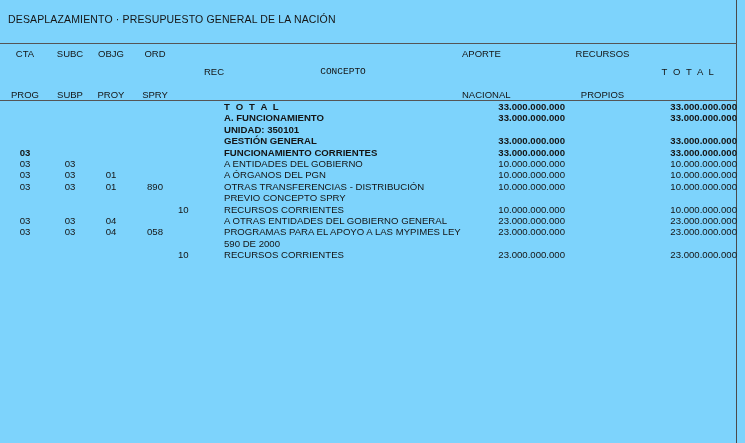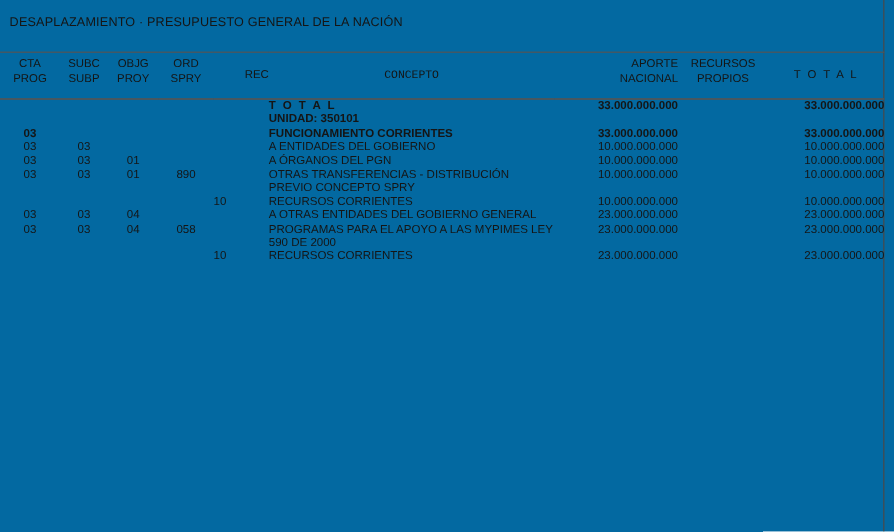--- a/index.html
+++ b/index.html
@@ -13,21 +13,21 @@
     font-family: "Liberation Sans", sans-serif;
     color: #1b1b1b;
     overflow: hidden;
     position: relative;
   }
 
   #page {
     position: relative;
     width: 745px;
     height: 443px;
-    background: #0369a1;
+    background: #7dd3fc;
   }
 
   
   #right-rule {
     position: absolute;
     left: 736px;
     top: 0;
     width: 1px;
     height: 443px;
     background: #4a4a4a;
@@ -64,37 +64,37 @@
   }
 
   #ledger thead tr.head-row th {
     height: 34px;
     border-top: 1.3px solid #555;
     border-bottom: 1.3px solid #555;
     padding-top: 4px;
   }
 
   .hl { display: block; }
-  .hl2 { display: block; }
+  .hl2 { display: block; margin-top: 29px; }
 
   
   col.c-cta   { width: 50px; }
   col.c-subc  { width: 40px; }
   col.c-objg  { width: 42px; }
   col.c-ord   { width: 46px; }
   col.c-rec   { width: 46px; }
   col.c-con   { width: 238px; }
   col.c-ap    { width: 103px; }
   col.c-rp    { width: 75px; }
   col.c-tot   { width: 97px; }
 
   th.h-cta, th.h-subc, th.h-objg, th.h-ord { text-align: center; }
   th.h-rec  { text-align: right;  padding-left: 16px; vertical-align: middle !important; padding-top: 0 !important;}
   th.h-con  { text-align: center; vertical-align: middle !important; padding-top: 0 !important; font-family: Liberation Mono, monospace;}
-  th.h-ap   { text-align: right; }
+  th.h-ap   { text-align: left; }
   th.h-rp   { text-align: center; }
   th.h-tot  { text-align: center; vertical-align: middle !important; padding-top: 0 !important; letter-spacing: 1.6px;}
 
   #ledger tbody td {
     font-size: 9.6px;
     padding: 0;
     vertical-align: top;
     line-height: 11.4px;
     color: #151515;
   }
@@ -172,30 +172,52 @@
           <td class="cell-code"></td>
           <td class="cell-code"></td>
           <td class="cell-code"></td>
           <td class="cell-code"></td>
           <td class="cell-rec"></td>
           <td class="cell-con"><span class="spaced-total">T O T A L</span></td>
           <td class="cell-num">33.000.000.000</td>
           <td class="cell-rp"></td>
           <td class="cell-tot">33.000.000.000</td>
         </tr>
+        <tr class="r-normal r-bold">
+          <td class="cell-code"></td>
+          <td class="cell-code"></td>
+          <td class="cell-code"></td>
+          <td class="cell-code"></td>
+          <td class="cell-rec"></td>
+          <td class="cell-con">A. FUNCIONAMIENTO</td>
+          <td class="cell-num">33.000.000.000</td>
+          <td class="cell-rp"></td>
+          <td class="cell-tot">33.000.000.000</td>
+        </tr>
         <tr class="r-gap r-bold">
           <td class="cell-code"></td>
           <td class="cell-code"></td>
           <td class="cell-code"></td>
           <td class="cell-code"></td>
           <td class="cell-rec"></td>
           <td class="cell-con">UNIDAD: 350101</td>
           <td class="cell-num"></td>
           <td class="cell-rp"></td>
           <td class="cell-tot"></td>
+        </tr>
+        <tr class="r-normal r-bold">
+          <td class="cell-code"></td>
+          <td class="cell-code"></td>
+          <td class="cell-code"></td>
+          <td class="cell-code"></td>
+          <td class="cell-rec"></td>
+          <td class="cell-con">GESTIÓN GENERAL</td>
+          <td class="cell-num">33.000.000.000</td>
+          <td class="cell-rp"></td>
+          <td class="cell-tot">33.000.000.000</td>
         </tr>
         <tr class="r-spaced r-bold">
           <td class="cell-code">03</td>
           <td class="cell-code"></td>
           <td class="cell-code"></td>
           <td class="cell-code"></td>
           <td class="cell-rec"></td>
           <td class="cell-con">FUNCIONAMIENTO CORRIENTES</td>
           <td class="cell-num">33.000.000.000</td>
           <td class="cell-rp"></td>

